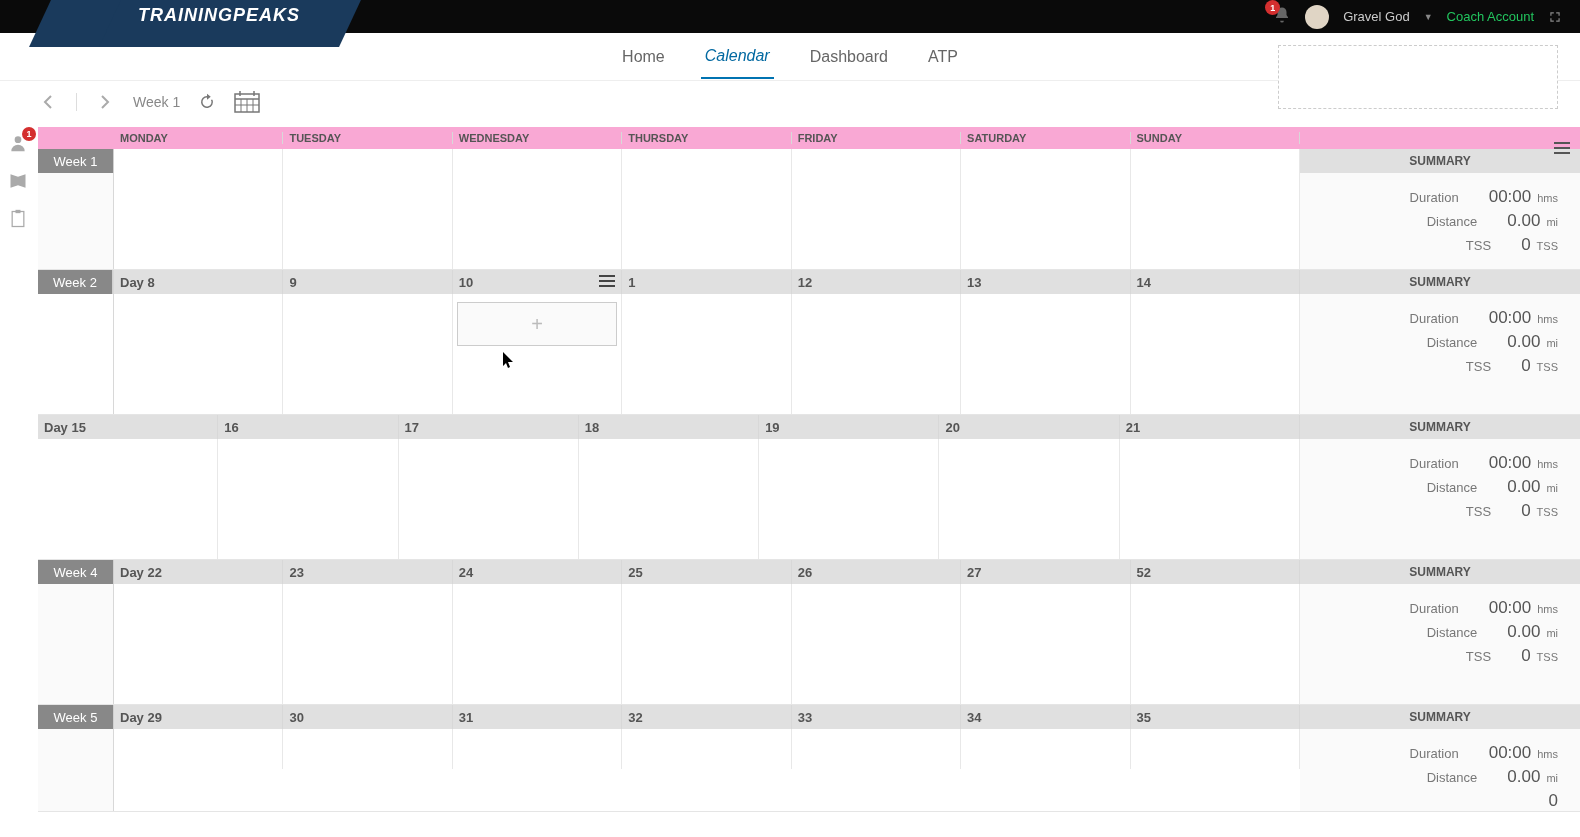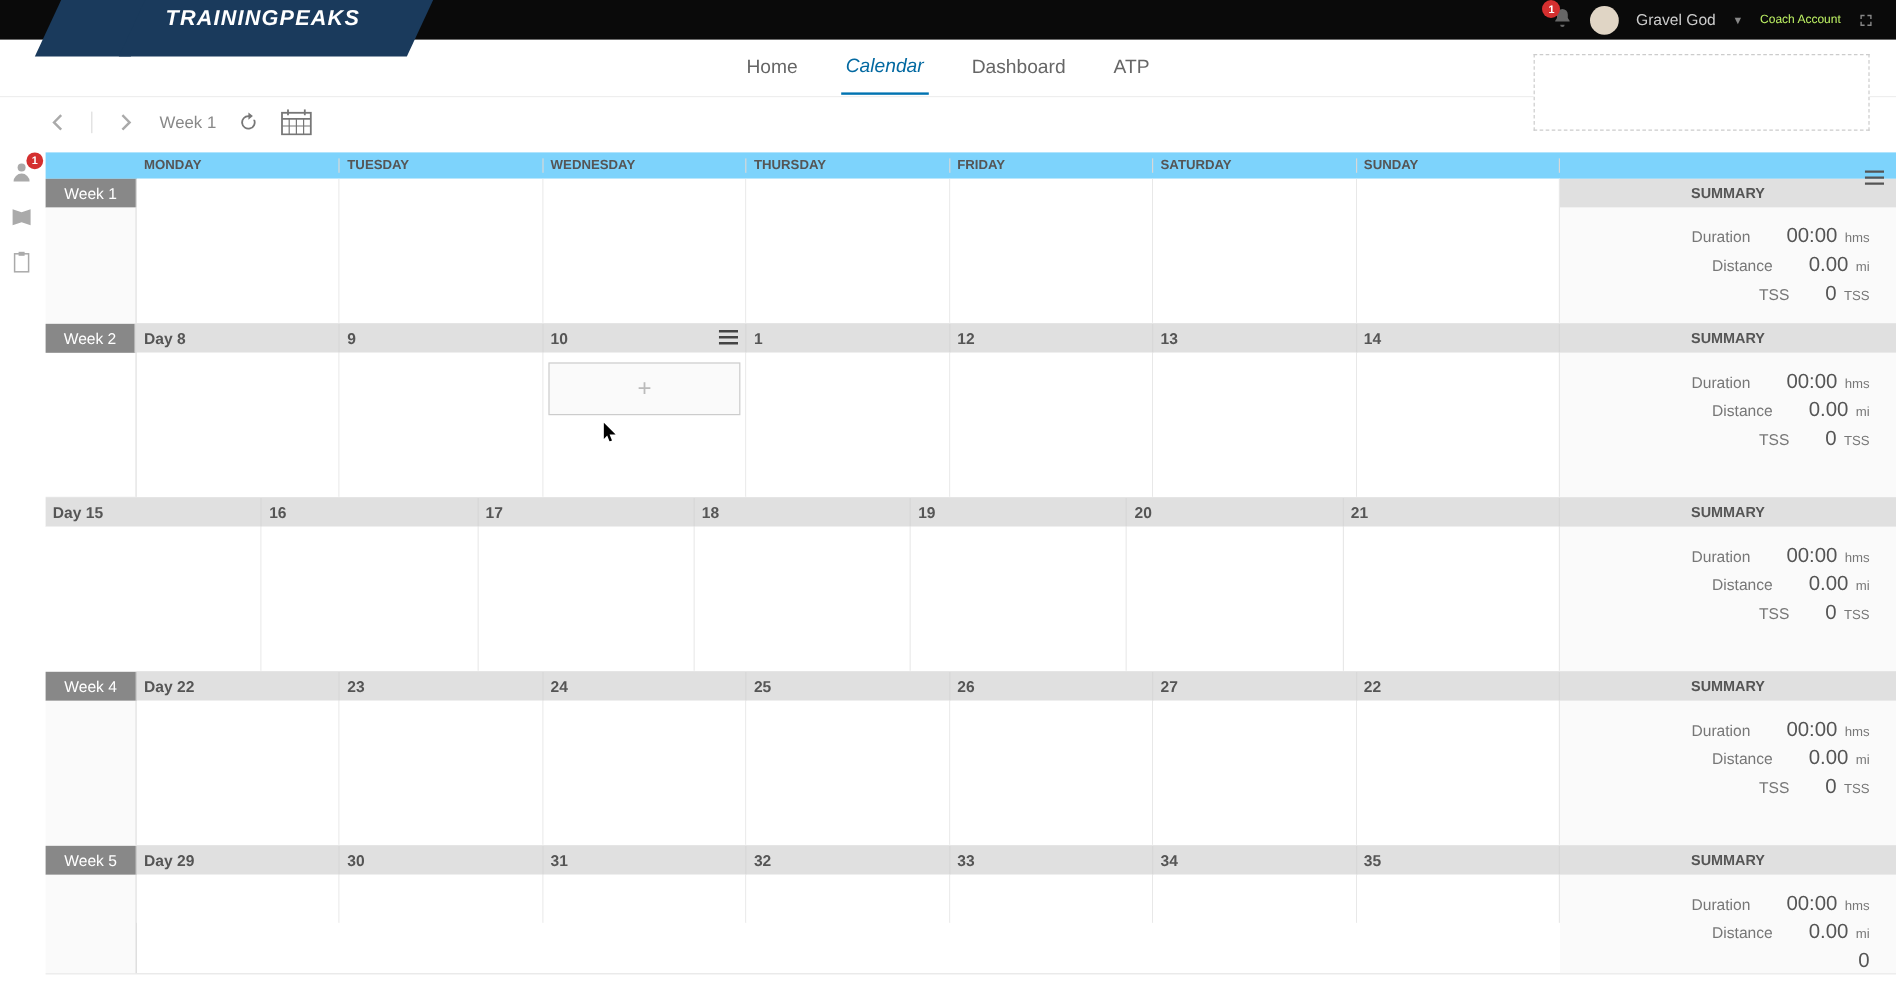--- a/index.html
+++ b/index.html
@@ -11,21 +11,21 @@
   .logo-slash1 { position: absolute; left: 40px; top: 0; width: 80px; height: 47px; background: #1a3a5c; transform: skewX(-25deg); }
   .logo-slash2 { position: absolute; left: 110px; top: 0; width: 240px; height: 47px; background: #1a3a5c; transform: skewX(-25deg); }
   .logo-text { position: absolute; left: 138px; top: 5px; color: #fff; font-weight: 700; font-style: italic; font-size: 18px; letter-spacing: 1px; z-index: 2; }
   .topbar-right { margin-left: auto; display: flex; align-items: center; gap: 14px; padding-right: 18px; }
   .notif-wrap { position: relative; }
   .notif-icon { width: 18px; height: 18px; fill: #666; }
   .notif-badge { position: absolute; top: -6px; left: -8px; background: #d42f2f; color: #fff; border-radius: 50%; width: 15px; height: 15px; font-size: 9px; display: flex; align-items: center; justify-content: center; font-weight: 600; }
   .avatar { width: 24px; height: 24px; border-radius: 50%; background: #e0d5c5; display: inline-block; }
   .username { color: #ccc; font-size: 13px; }
   .chev { font-size: 9px; color: #888; }
-  .coach-link { color: #bef264; font-size: 10px; }
+  .coach-link { color: #22c55e; font-size: 13px; }
   .expand-icon { width: 14px; height: 14px; fill: #888; }
 
   
   .nav { height: 48px; display: flex; align-items: center; justify-content: center; gap: 32px; border-bottom: 1px solid #eee; position: relative; }
   .nav-item { color: #666; font-size: 16px; padding: 12px 4px; cursor: pointer; }
   .nav-item.active { color: #0369a1; border-bottom: 2px solid #0073b1; font-style: italic; }
   .ad-box { position: absolute; right: 22px; top: 12px; width: 280px; height: 64px; border: 1px dashed #ccc; background: #fff; z-index: 5; }
 
   
   .plan-header { padding: 10px 0 10px 38px; display: flex; align-items: flex-end; gap: 70px; position: relative; }
@@ -40,21 +40,21 @@
   .cal-icon { width: 26px; height: 22px; }
 
   
   .main { display: flex; height: calc(837px - 33px - 48px - 70px); }
   .sidebar-left { width: 38px; display: flex; flex-direction: column; align-items: center; padding-top: 6px; gap: 16px; }
   .sb-icon-wrap { position: relative; width: 22px; height: 22px; }
   .sb-icon { width: 20px; height: 20px; fill: #aaa; }
   .sb-badge { position: absolute; top: -6px; right: -6px; background: #d42f2f; color: #fff; border-radius: 50%; width: 14px; height: 14px; font-size: 9px; display: flex; align-items: center; justify-content: center; font-weight: 600; }
 
   .calendar { flex: 1; position: relative; }
-  .cal-header-row { display: flex; height: 22px; background: #7dd3fc; align-items: center; }
+  .cal-header-row { display: flex; height: 22px; background: #f9a8d4; align-items: center; }
   .week-col { width: 76px; border-right: 1px solid #d0d0d0; }
   .day-col { flex: 1; border-right: 1px solid #d8d8d8; padding-left: 6px; font-size: 11px; font-weight: 700; color: #555; display: flex; align-items: center; }
   .summary-col { width: 280px; padding-left: 6px; position: relative; }
   .hamburger-sm { position: absolute; right: 10px; top: 3px; cursor: pointer; }
 
   .week-row { display: flex; border-bottom: 1px solid #e5e5e5; }
   .week-label-cell { width: 76px; background: #888; color: #fff; font-size: 13px; display: flex; align-items: center; justify-content: center; height: 24px; border-right: 1px solid #d0d0d0; }
   .week-days-wrap { flex: 1; display: flex; flex-direction: column; }
   .day-header-row { display: flex; height: 24px; background: #e0e0e0; }
   .day-num-cell { flex: 1; border-right: 1px solid #d8d8d8; padding-left: 6px; font-size: 13px; font-weight: 600; color: #555; display: flex; align-items: center; gap: 8px; position: relative; }
@@ -367,21 +367,21 @@
               <div class="day-num-cell">
                 <span>25</span>
               </div>
               <div class="day-num-cell">
                 <span>26</span>
               </div>
               <div class="day-num-cell">
                 <span>27</span>
               </div>
               <div class="day-num-cell">
-                <span>22</span>
+                <span>52</span>
               </div>
             </div>
       <div class="day-body-row">
               <div class="day-body-cell"></div>
               <div class="day-body-cell"></div>
               <div class="day-body-cell"></div>
               <div class="day-body-cell"></div>
               <div class="day-body-cell"></div>
               <div class="day-body-cell"></div>
               <div class="day-body-cell"></div>

